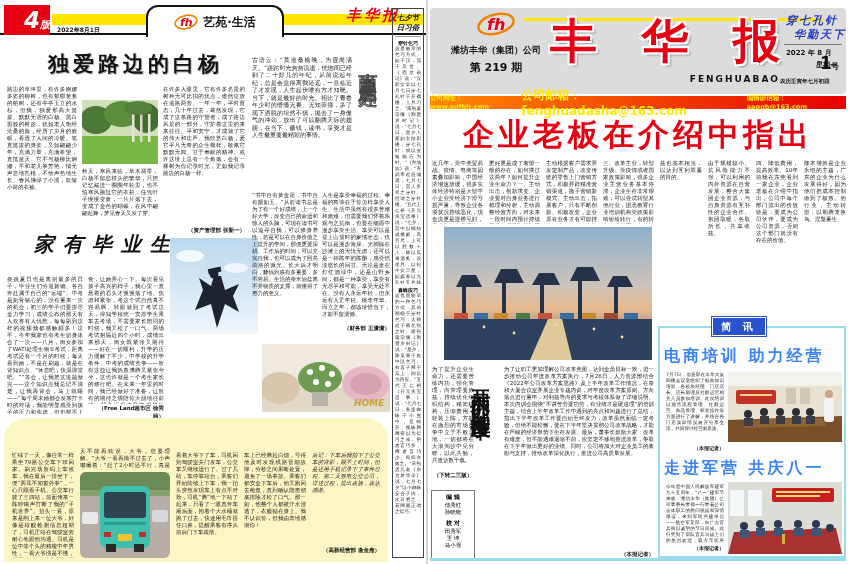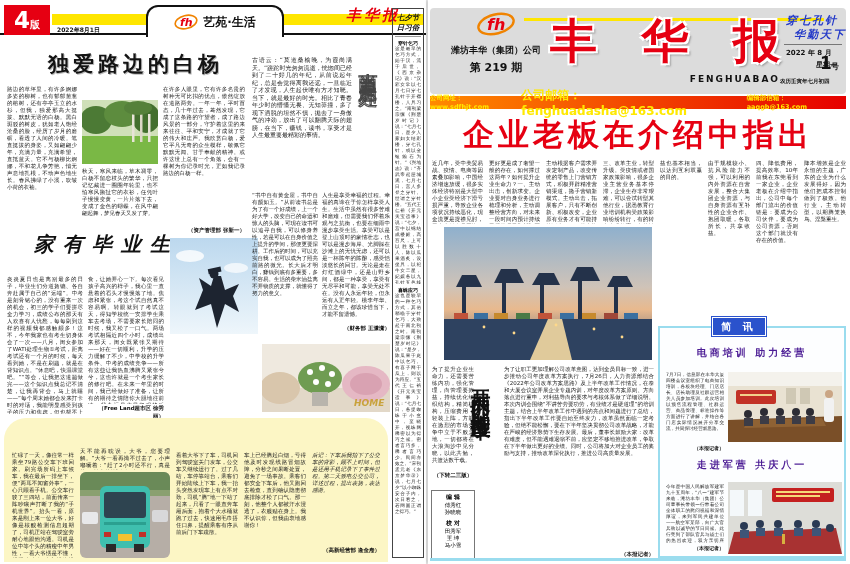--- a/index.html
+++ b/index.html
@@ -9,33 +9,33 @@
   .t{font-size:5.5px;line-height:7px;text-align:justify;color:#1c1c1c;overflow:hidden;}
   .t6{font-size:6px;line-height:7.5px;}
   .tt{font-size:4.6px;line-height:6px;text-align:justify;color:#222;overflow:hidden;}
   .by{font-weight:700;text-align:right;font-size:5.5px;line-height:8px;color:#111;}
   .ps{font-style:italic;}
   .vert{writing-mode:vertical-rl;text-orientation:upright;}
   .flexcols{display:flex;}
   .flexcols>div{flex:1;margin-right:6px;}
   .flexcols>div:last-child{margin-right:0;}
   .headline-lg{font-weight:900;color:#e60012;text-align:center;letter-spacing:4px;}
-  .brief-head{font-weight:900;color:#4c1d95;text-align:center;font-size:10px;letter-spacing:3px;}
+  .brief-head{font-weight:900;color:#3b82f6;text-align:left;font-size:16px;letter-spacing:3px;}
   svg{display:block;}
 </style>
 </head>
 <body>
 
 <div id="canvas">
 
   <div class="page" style="left:0;width:426px;">
 
     <div class="abs" style="left:52px;top:14px;width:372px;height:11px;background:#ffe600;"></div>
     <div class="abs" style="left:0;top:33px;width:426px;height:2px;background:#111;"></div>
-    <div class="abs" style="left:4px;top:5px;width:46px;height:30px;background:#e60012;color:#fff;text-align:center;">
+    <div class="abs" style="left:4px;top:5px;width:46px;height:30px;background:#e60012;color:#fff;text-align:right;font-style:italic;">
       <span style="font-size:23px;font-weight:900;line-height:30px;">4</span><span style="font-size:10px;font-weight:700;">版</span>
     </div>
     <div class="abs" style="left:57px;top:26px;font-size:6px;font-weight:700;color:#111;">2022年8月1日</div>
     <div class="abs" style="left:146px;top:5px;width:134px;height:30px;background:#fff;border:2px solid #111;border-bottom:none;border-radius:12px 12px 0 0;display:flex;align-items:center;justify-content:center;gap:5px;">
       <svg width="24" height="16" viewBox="0 0 24 16">
         <ellipse cx="12" cy="8" rx="11" ry="6.5" fill="none" stroke="#f08300" stroke-width="1.6" transform="rotate(-14 12 8)"></ellipse>
         <text x="6" y="12" font-size="11" font-style="italic" font-weight="900" fill="#e60012">fh</text>
       </svg>
       <span style="font-size:12px;font-weight:900;color:#111;">艺苑·生活</span>
     </div>

